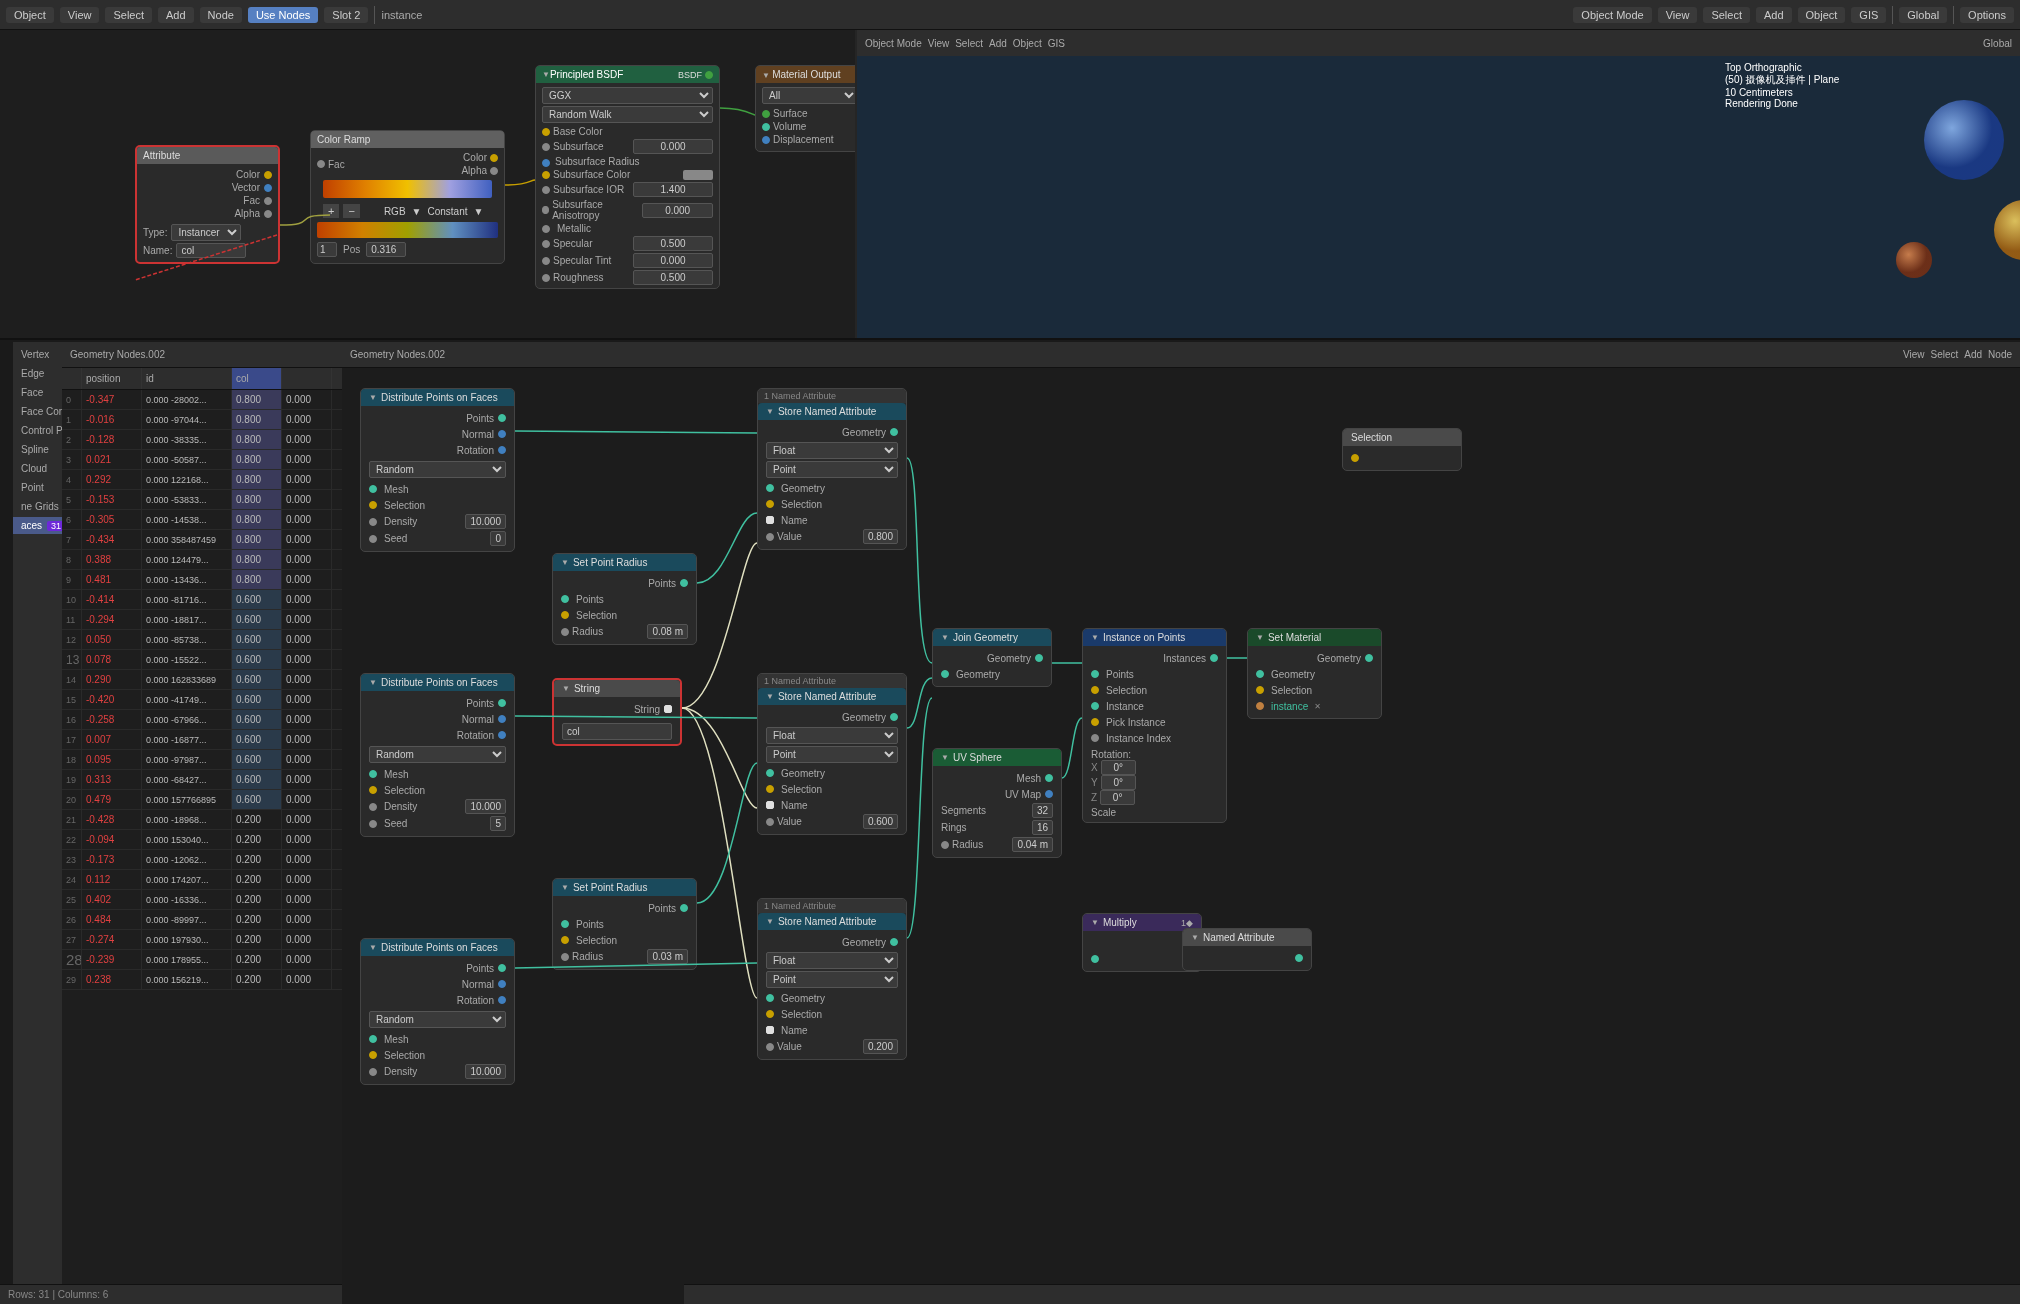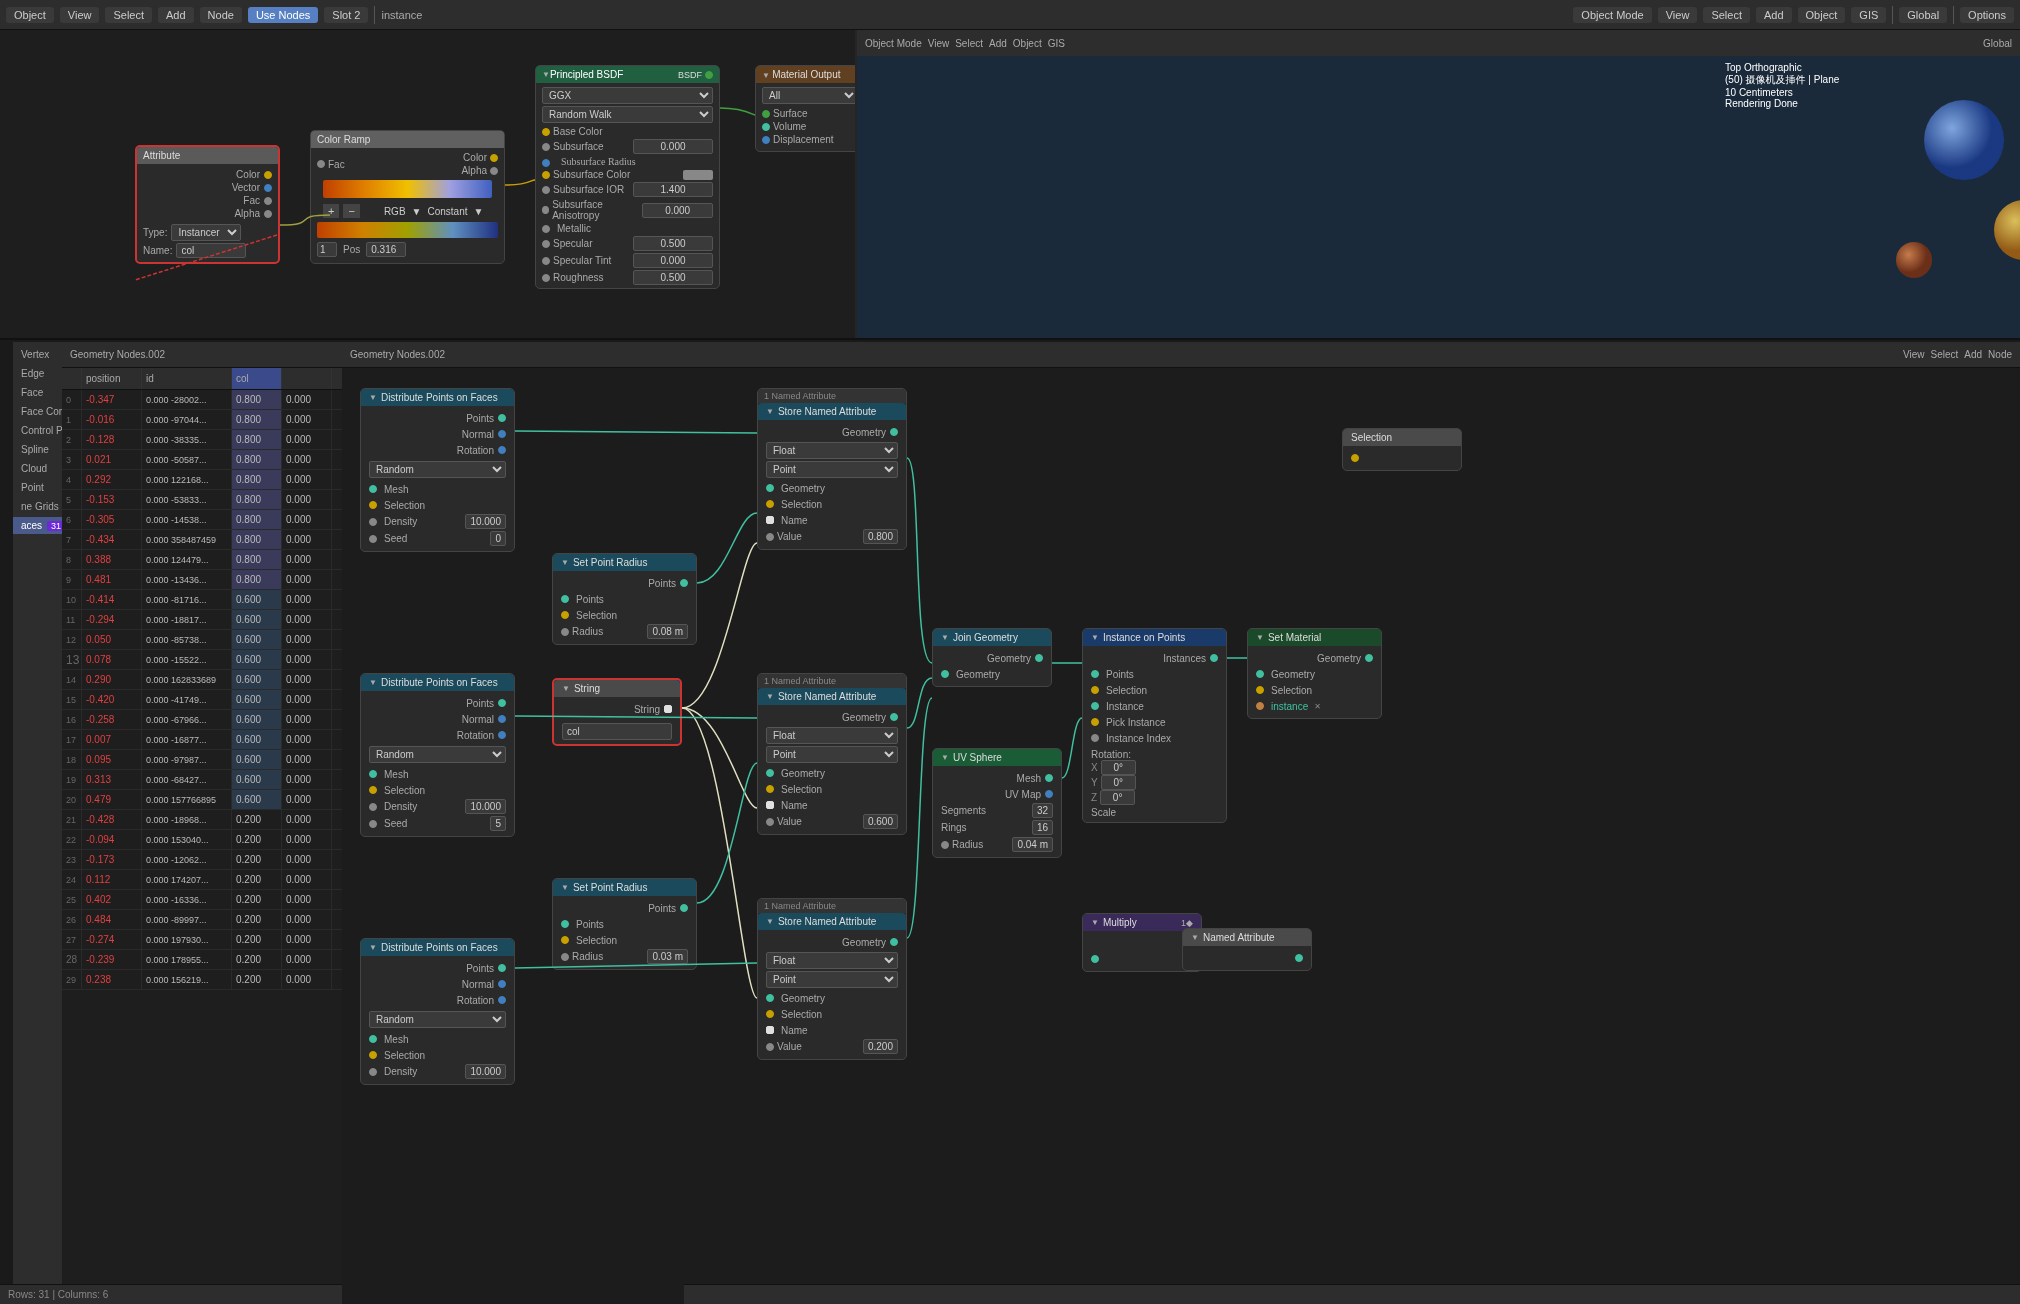--- a/index.html
+++ b/index.html
@@ -580,21 +580,21 @@
             </div>
           </div>
           <div class="node-row" style="justify-content:space-between;">
             <div style="display:flex;align-items:center;gap:3px;">
               <span class="socket socket-gray"></span>
               <span style="color:#aaa;">Subsurface</span>
             </div>
             <span class="node-field">0.000</span>
           </div>
           <div class="node-row" style="justify-content:space-between;">
-            <div style="display:flex;align-items:flex-end;gap:11px;font-family:Liberation Serif, serif;">
+            <div style="display:flex;align-items:flex-end;gap:5px;">
               <span class="socket socket-blue"></span>
               <span style="color:#aaa;">Subsurface Radius</span>
             </div>
           </div>
           <div class="node-row" style="justify-content:space-between;">
             <div style="display:flex;align-items:center;gap:3px;">
               <span class="socket socket-yellow"></span>
               <span style="color:#aaa;">Subsurface Color</span>
             </div>
             <span style="background:#888;width:30px;height:10px;display:inline-block;border-radius:2px;"></span>
@@ -964,21 +964,21 @@
         <div class="ss-cell" style="width:50px;">0.000</div>
       </div>
           <div class="ss-row">
         <div class="ss-cell" style="width:20px;color:#666;font-size:9px;">27</div>
         <div class="ss-cell red" style="width:60px;">-0.274</div>
         <div class="ss-cell" style="width:90px;font-size:9px;">0.000 197930...</div>
         <div class="ss-cell" style="width:50px;">0.200</div>
         <div class="ss-cell" style="width:50px;">0.000</div>
       </div>
           <div class="ss-row">
-        <div class="ss-cell" style="width:20px;color:#666;font-size:10px;">28</div>
+        <div class="ss-cell" style="width:20px;color:#666;font-size:15px;">28</div>
         <div class="ss-cell red" style="width:60px;">-0.239</div>
         <div class="ss-cell" style="width:90px;font-size:9px;">0.000 178955...</div>
         <div class="ss-cell" style="width:50px;">0.200</div>
         <div class="ss-cell" style="width:50px;">0.000</div>
       </div>
           <div class="ss-row">
         <div class="ss-cell" style="width:20px;color:#666;font-size:9px;">29</div>
         <div class="ss-cell red" style="width:60px;">0.238</div>
         <div class="ss-cell" style="width:90px;font-size:9px;">0.000 156219...</div>
         <div class="ss-cell" style="width:50px;">0.200</div>

